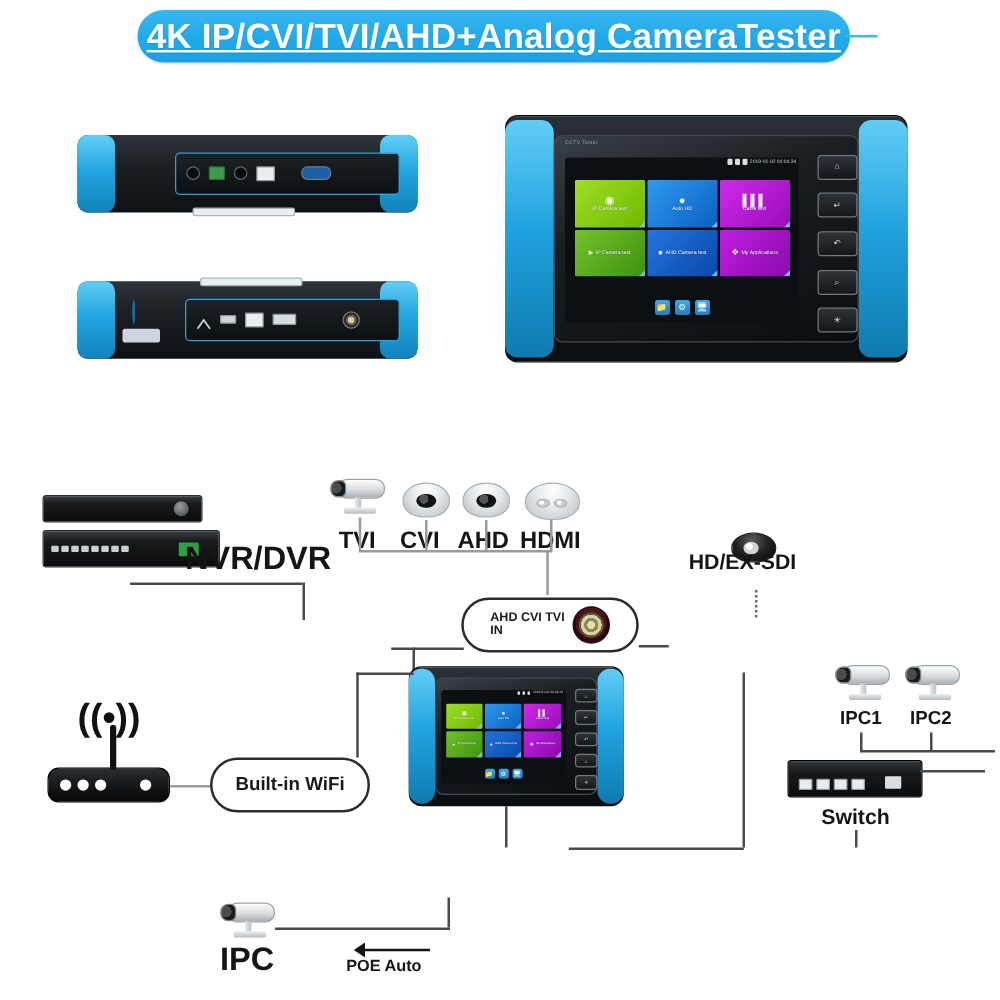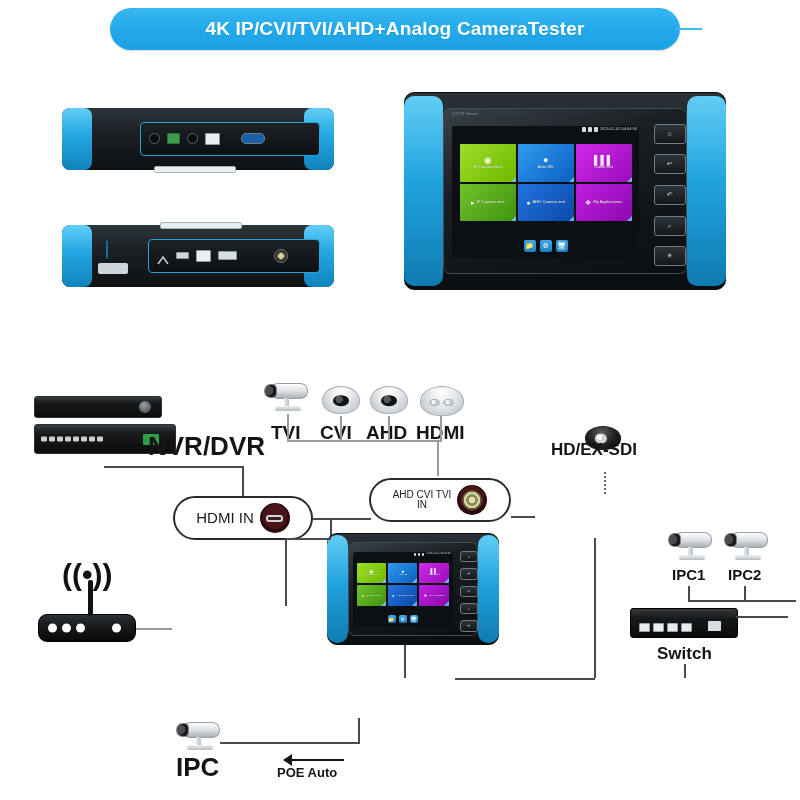--- a/index.html
+++ b/index.html
@@ -16,22 +16,22 @@
 
   
   .banner {
     left: 110px; top: 8px; width: 570px; height: 42px;
     background: linear-gradient(180deg,#36b7f0 0%,#22a9ea 55%,#1ba2e6 100%);
     border-radius: 21px;
     display: flex; align-items: center; justify-content: center;
     box-shadow: 0 1px 2px rgba(0,0,0,.18);
   }
   .banner-text {
-    color: #fff; font-size: 19px; font-weight: bold; letter-spacing: .2px;
-    white-space: nowrap; text-shadow: 0 1px 1px rgba(0,0,0,.12);
+    color: #fff; font-size: 28px; font-weight: bold; letter-spacing: .2px;
+    white-space: nowrap; text-shadow: 0 1px 1px rgba(0,0,0,.12); text-decoration: underline;
   }
   .banner-tail {
     left: 676px; top: 28px; width: 26px; height: 2px; background: #3fb9ef;
   }
 
   
   .tester { position: absolute; }
   .tester .shell {
     position: absolute; inset: 0;
     background: linear-gradient(180deg,#2b3136 0%,#15191c 45%,#0c0f11 100%);
@@ -148,21 +148,21 @@
   
   .node {
     position: absolute;
     border: 2px solid #2b2b2b;
     border-radius: 22px;
     background: #fff;
     display: flex; align-items: center; justify-content: center;
     gap: 6px;
     padding: 0 10px;
   }
-  .node-label { font-size: 15px; font-weight: normal; color: #1a1a1a; white-space: nowrap; text-align:center; line-height:1.05;}
+  .node-label { font-size: 15px; font-weight: bold; color: #1a1a1a; white-space: nowrap; text-align:left; line-height:1.05;}
   .node-label.small { font-size: 10px; }
   .jack {
     width: 30px; height: 30px; border-radius: 50%;
     background: radial-gradient(circle at 50% 45%, #4a1418 0 55%, #2a0a0d 56% 100%);
     display:flex; align-items:center; justify-content:center; flex: 0 0 auto;
   }
   .jack .inner-hdmi { width: 17px; height: 7px; border-radius: 3px; border: 2px solid #cfd6db; }
   .jack .inner-bnc {
     width: 20px; height: 20px; border-radius: 50%;
     background: radial-gradient(circle, #e5e0a8 0 22%, #8e8a58 23% 40%, #d8d3a2 41% 58%, #5d5a3c 59% 74%, #1d1d1d 75% 100%);
@@ -430,26 +430,20 @@
   <div class="wire v gray" style="left:388px; top:416px; height:24px;"></div>
   <div class="wire v gray" style="left:440px; top:416px; height:24px;"></div>
   <div class="wire h gray" style="left:287px; top:440px; width:155px;"></div>
   <div class="wire v gray" style="left:437px; top:440px; height:36px;"></div>
 
   <div class="wire dot-v" style="left:604px; top:472px; height:22px;"></div>
 
   <div class="wire h" style="left:104px; top:466px; width:138px;"></div>
   <div class="wire v" style="left:242px; top:466px; height:30px;"></div>
 
-  <div class="node" style="left:173px; top:496px; width:140px; height:44px;">
-    <span class="node-label">HDMI IN</span>
-    <span class="jack">
-        <span class="inner-hdmi"></span>
-      </span>
-  </div>
 
   <div class="node" style="left:369px; top:478px; width:142px; height:44px; border-radius:22px;">
     <span class="node-label small" style="white-space:pre-line;">AHD CVI TVI
 IN</span>
     <span class="jack">
         <span class="inner-bnc"></span>
       </span>
   </div>
 
 
@@ -517,20 +511,23 @@
         <i></i>
         <i></i>
         <i></i>
       </span>
     <span class="led1"></span>
   </div>
   <div class="antenna" style="left:88px; top:580px; height:36px;"></div>
   <div class="waves" style="left:62px; top:560px;">((•))</div>
 
   <div class="wire h gray" style="left:136px; top:628px; width:36px;"></div>
+  <div class="node" style="left:168px; top:606px; width:128px; height:44px;">
+    <span class="node-label">Built-in WiFi</span>
+  </div>
   <div class="wire v" style="left:285px; top:538px; height:68px;"></div>
   <div class="wire h" style="left:285px; top:538px; width:46px;"></div>
 
   <div class="wire v" style="left:404px; top:645px; height:33px;"></div>
 
   <div class="cam-bullet" style="left:176px; top:722px; width:48px; height:30px;">
     <span class="cb-body"></span>
       <span class="cb-lens"></span>
       <span class="cb-arm"></span>
       <span class="cb-base"></span>

